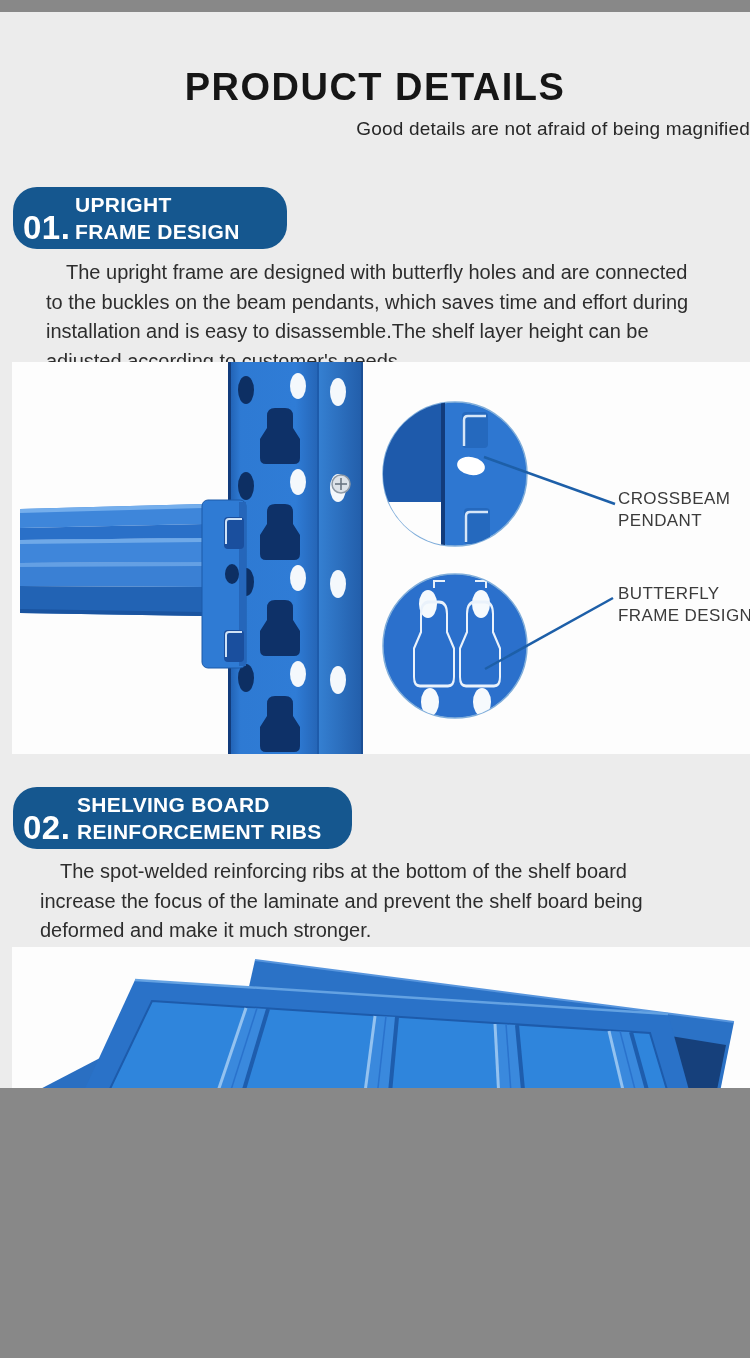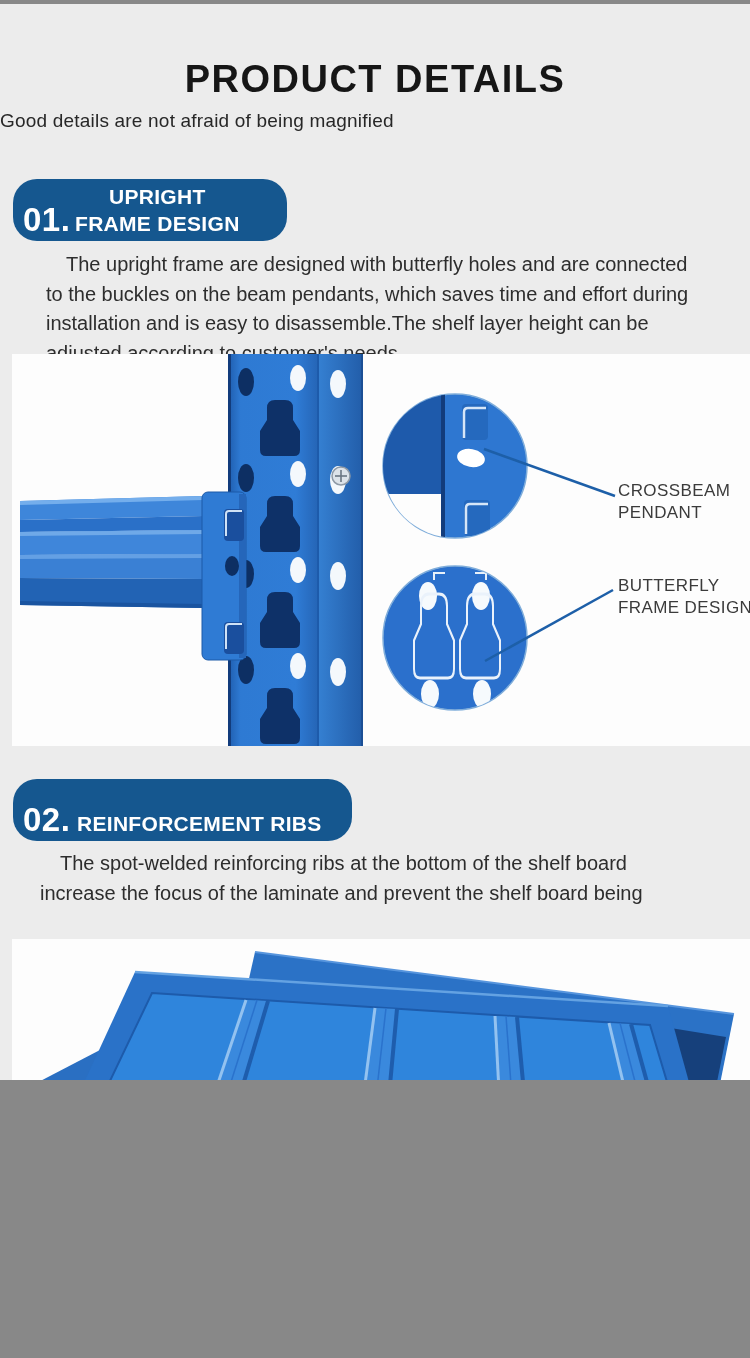--- a/index.html
+++ b/index.html
@@ -3,42 +3,41 @@
 <meta charset="utf-8">
 <style>
   :root{
     --page-bg:#ececec; --panel-bg:#fdfdfd; --accent:#15578f;
     --title-text:#161616; --body-text:#2d2d2d; --label-text:#3b3b3b;
     --line-blue:#1d5fa8; --head-text:#ffffff;
   }
   html,body{margin:0;padding:0;}
   body{background:#888;}
   .page{
-    position:relative; width:750px; height:1076px; margin:4px auto;
+    position:relative; width:750px; height:1076px; margin:12px auto;
     background:var(--page-bg); overflow:hidden;
     font-family:"Liberation Sans", sans-serif;
   }
   .hero-title{
     position:absolute; top:54px; left:0; width:750px; text-align:center;
     font-size:38px; font-weight:bold; letter-spacing:1.5px; color:var(--title-text);
   }
   .hero-sub{
-    position:absolute; top:106px; left:0; width:750px; text-align:left;
+    position:absolute; top:106px; left:0; width:750px; text-align:right;
     font-size:19px; color:#272727; letter-spacing:0.2px;
   }
   .sec-head{position:absolute; background:var(--accent); height:62px;border-radius:24px;}
   .sec-head .num{
     position:absolute; left:10px; bottom:2px; color:var(--head-text);
     font-size:33px; font-weight:bold; letter-spacing:0.5px;
   }
   .sec-head .ttl{
     position:absolute; top:4px; color:var(--head-text);
     font-size:21px; font-weight:bold; line-height:27px; letter-spacing:0.3px;
     white-space:nowrap;
-    text-align:center;
   }
   #sec1-head{left:13px; top:175px; width:274px;}
   #sec1-head .ttl{left:62px;}
   #sec2-head{left:13px; top:775px; width:339px;}
   #sec2-head .ttl{left:64px;}
   .para{position:absolute; color:var(--body-text); font-size:20px; line-height:29.5px;}
   .para div{white-space:nowrap;}
   .para .indent{padding-left:20px;}
   #para1{left:46px; top:246px; width:690px;}
   #para2{left:40px; top:845px; width:696px;}
@@ -195,28 +194,29 @@
     </div>
     <div class="callout-label" id="callout2">
       <span>BUTTERFLY</span><br>
       <span>FRAME DESIGN</span>
     </div>
   </div>
 
   <div class="sec-head" id="sec2-head">
     <span class="num">02.</span>
     <span class="ttl">
-      <br>
+      <span>SHELVING BOARD</span><br>
       <span>REINFORCEMENT RIBS</span>
     </span>
   </div>
 
   <div class="para" id="para2">
     <div class="indent">The spot-welded reinforcing ribs at the bottom of the shelf board</div>
     <div>increase the focus of the laminate and prevent the shelf board being</div>
+    <div>deformed and make it much stronger.</div>
   </div>
 
   <div class="photo" id="photo2">
     <svg width="730" height="403" viewBox="0 0 730 403">
       <defs>
         <clipPath id="stackClip">
           <polygon points="18,299 628,333 616,403 150,403 48,387 30,330"></polygon>
         </clipPath>
       </defs>
 

